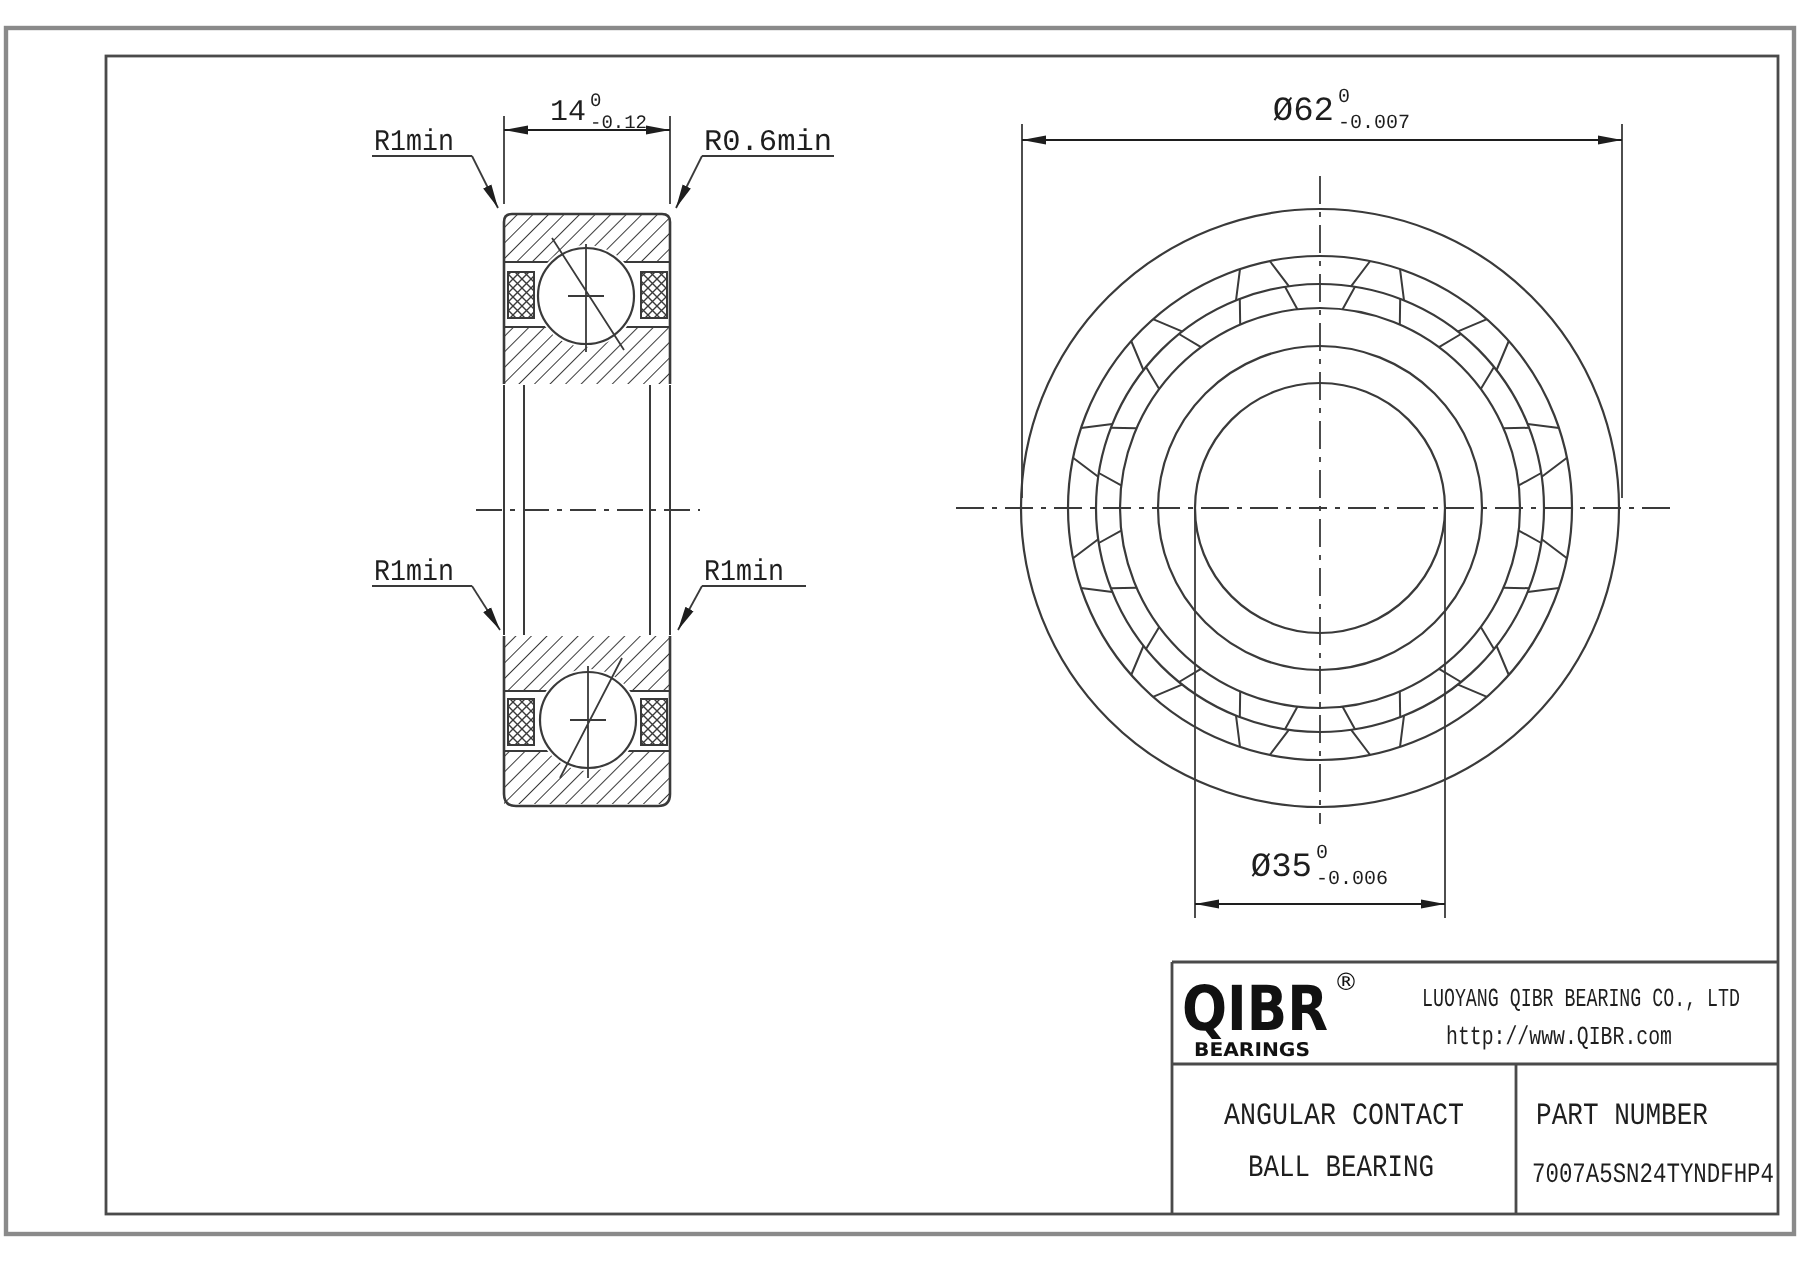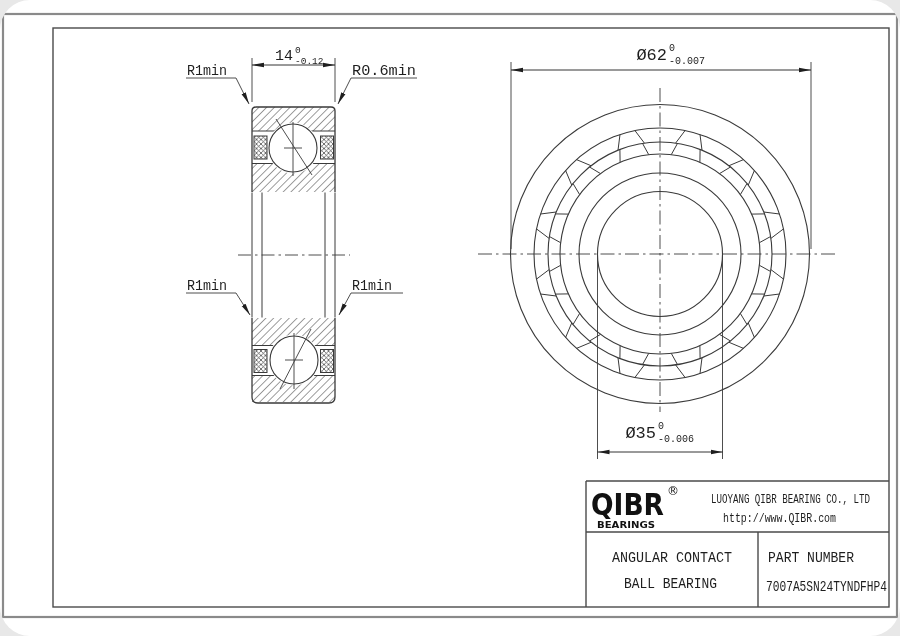--- a/index.html
+++ b/index.html
@@ -1,17 +1,17 @@
 <!DOCTYPE html>
 <html><head>
 <meta charset="utf-8">
 <style>
   html,body{margin:0;padding:0;background:#e8e8e8;}
   .page{position:relative;width:900px;height:636px;background:#ffffff;overflow:hidden;
-        font-family:"Liberation Mono", monospace;border-radius:30px;}
+        font-family:"Liberation Mono", monospace;}
   svg{display:block;}
   .dimtext{font-family:"Liberation Mono", monospace;fill:#1e1e1e;}
   .logotext{font-family:"DejaVu Sans", sans-serif;fill:#111111;}
 </style>
 </head>
 <body>
 
 <div class="page">
 <svg width="900" height="636" viewBox="0 0 900 636">
   <defs>

